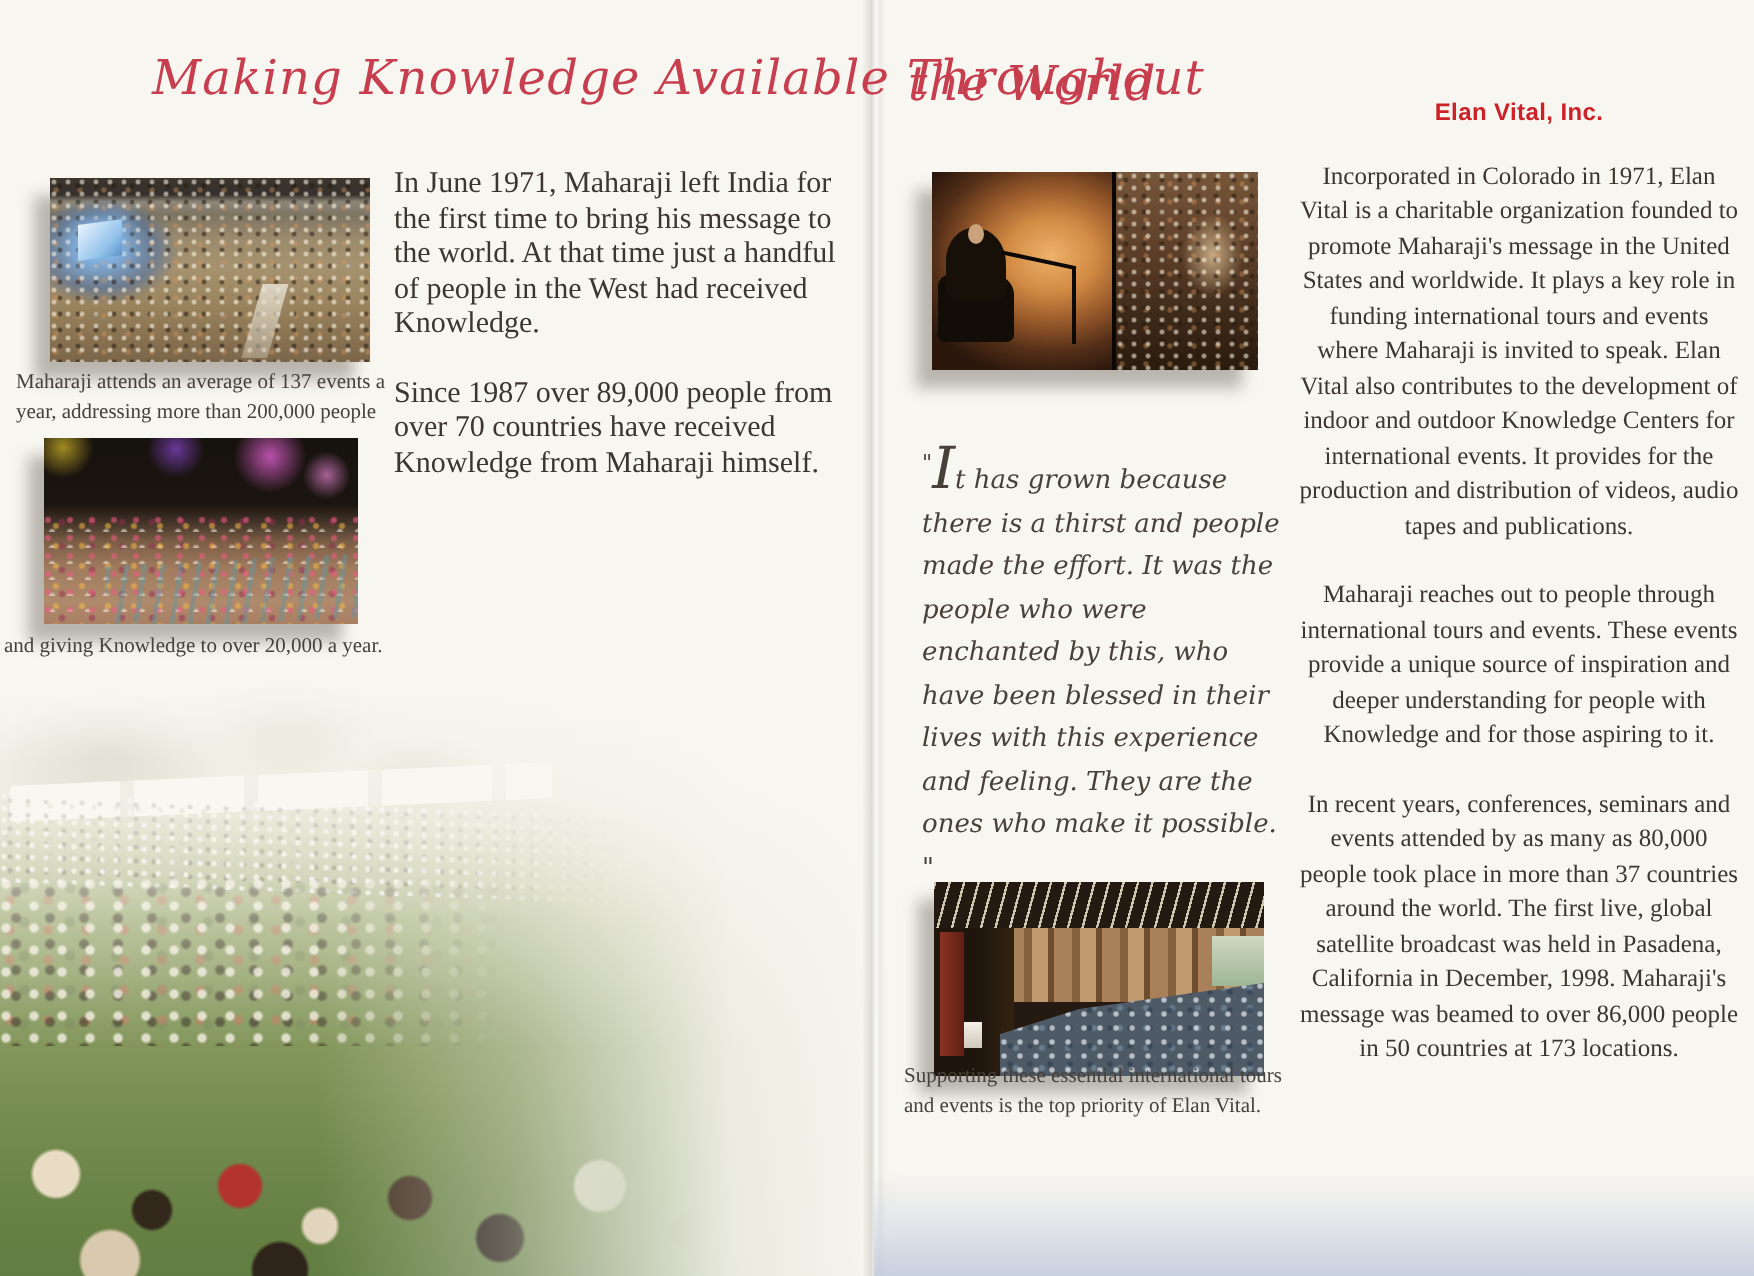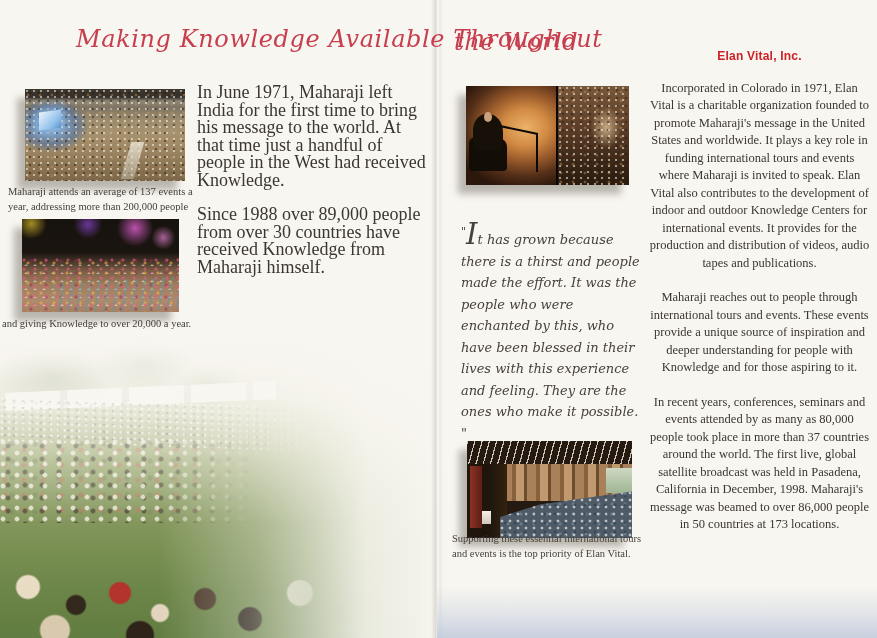--- a/index.html
+++ b/index.html
@@ -81,21 +81,21 @@
   .p4-crowd{position:absolute;left:20%;right:0;bottom:0;height:48%;background:#4e5a66;
     clip-path:polygon(0 55%,30% 28%,100% 0,100% 100%,0 100%);}
 
   
   .caption{position:absolute;font-size:10.5px;line-height:14.5px;color:#46413a;text-align:left;}
   .cap1{left:8px;top:185px;width:188px;}
   .cap2{left:2px;top:317px;width:196px;}
   .cap3{left:452px;top:532px;width:196px;}
 
   
-  .lcol{position:absolute;left:197px;top:84px;width:233px;font-size:18px;line-height:17.5px;}
+  .lcol{position:absolute;left:197px;top:84px;width:233px;font-size:15px;line-height:17.5px;}
   .lcol p{margin:0 0 17px;}
   .rcol{position:absolute;left:648px;top:48px;width:223px;font-size:12.5px;line-height:17.5px;text-align:center;}
   .rcol h3{margin:10px 0 14px;font-family:"Liberation Sans",sans-serif;font-weight:700;
            font-size:12px;color:#cc2127;letter-spacing:.2px;}
   .rcol h3:first-child{margin-top:0;}
   .rcol p{margin:0 0 17px;font-family:Liberation Serif, serif;}
 
   
   .quote{position:absolute;left:461px;top:221px;width:182px;color:#474139;
          font-family:"DejaVu Serif",serif;font-style:italic;font-size:13px;line-height:21.5px;}
@@ -183,21 +183,21 @@
   <div class="caption cap1">Maharaji attends an average of 137 events a year, addressing more than 200,000 people</div>
 
   <div class="photo photo2">
     <div class="grain g-color p2-crowd"></div>
     <div class="p2-mats"></div>
   </div>
   <div class="caption cap2">and giving Knowledge to over 20,000 a year.</div>
 
   <div class="lcol">
     <p>In June 1971, Maharaji left India for the first time to bring his message to the world. At that time just a handful of people in the West had received Knowledge.</p>
-    <p>Since 1988 over 89,000 people from over 30 countries have received Knowledge from Maharaji himself.</p>
+    <p>Since 1987 over 89,000 people from over 70 countries have received Knowledge from Maharaji himself.</p>
   </div>
 
   <div class="photo photo3">
     <div class="p3-left">
       <div class="p3-chair"></div>
       <div class="p3-man"></div>
       <div class="p3-head"></div>
       <div class="p3-stand"></div>
       <div class="p3-mic"></div>
     </div>

